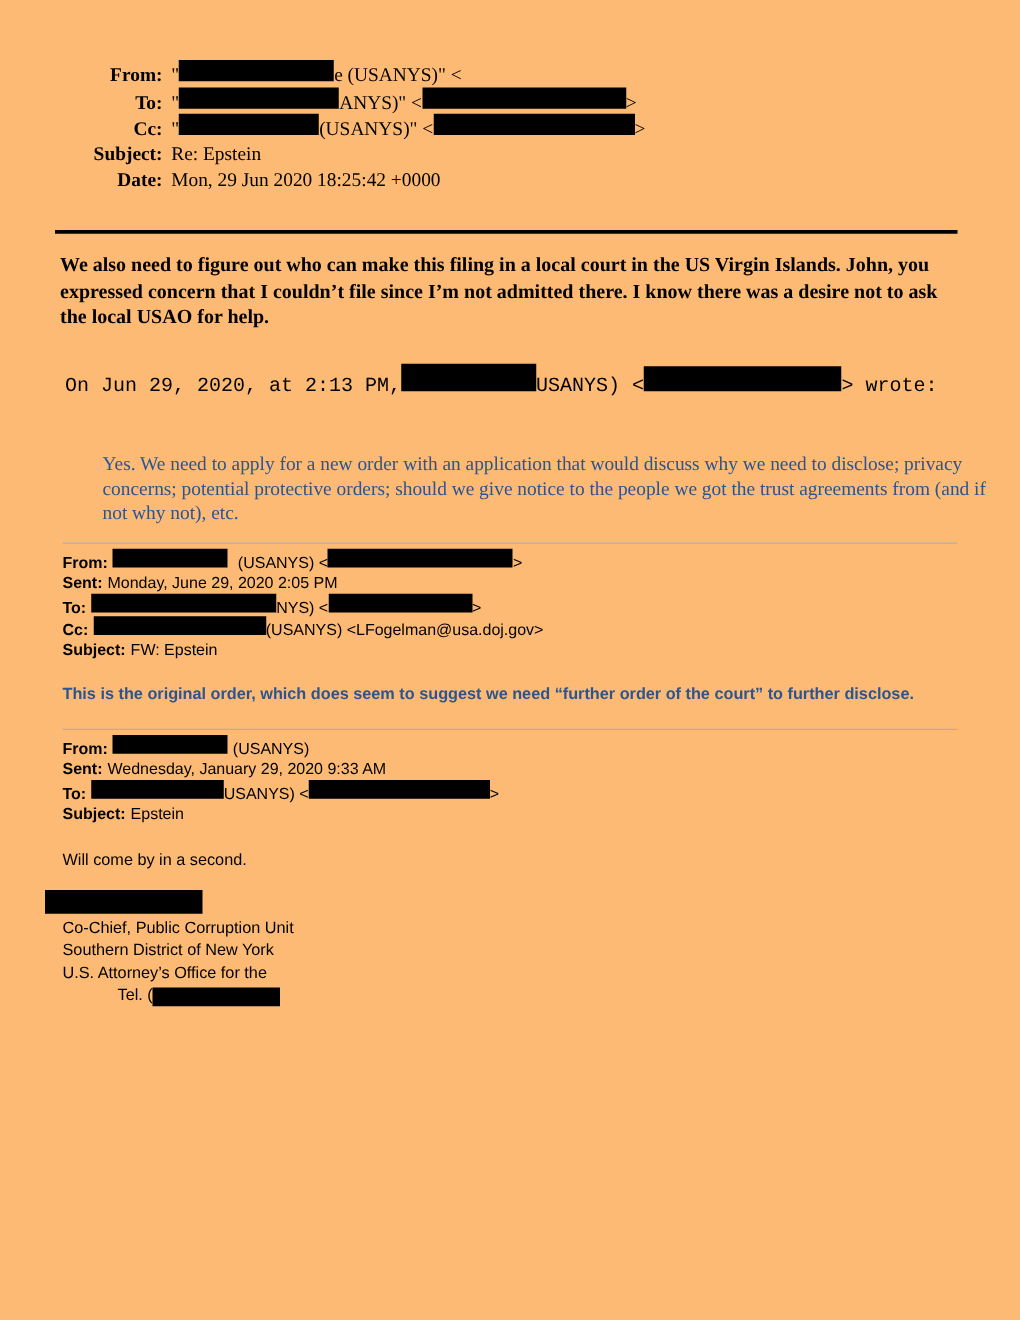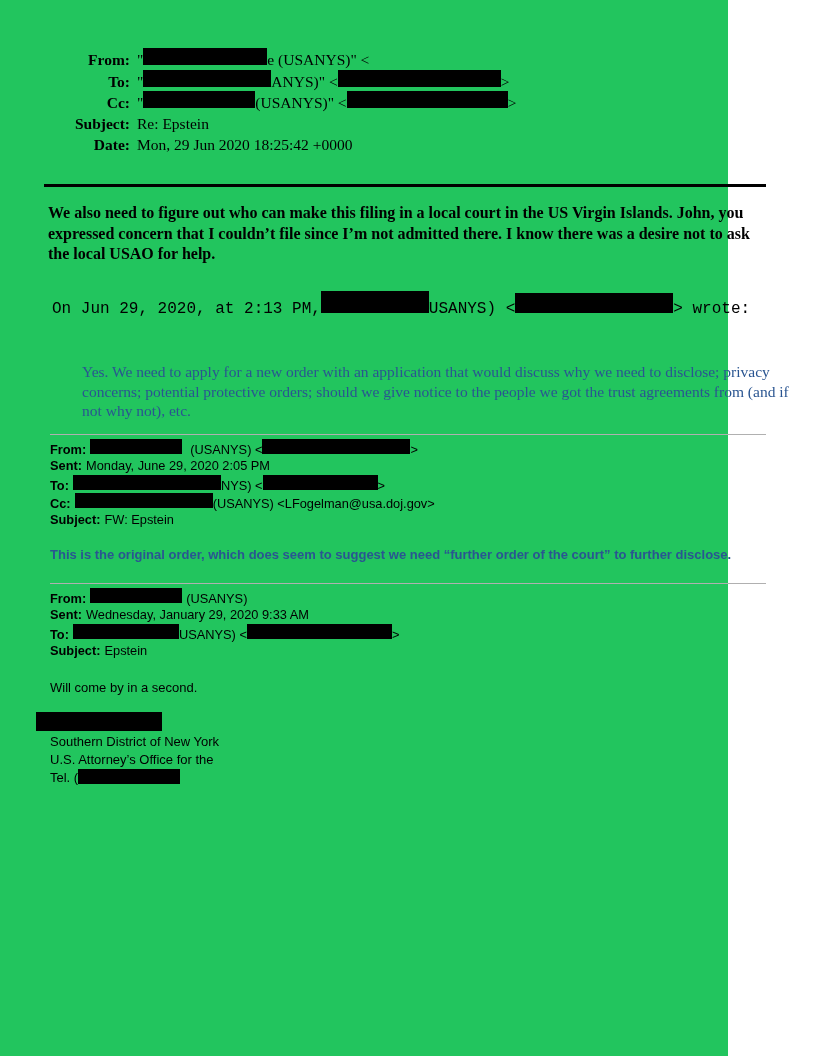--- a/index.html
+++ b/index.html
@@ -11,23 +11,23 @@
     width: 816px;
     height: 1056px;
     position: relative;
     font-family: "Liberation Serif", serif;
     color: #000000;
     overflow: hidden;
   }
   .page {
     position: absolute;
     left: 0; top: 0;
-    width: 728px;
+    width: 816px;
     height: 1056px;
-    background: #22c55e;
+    background: #fdba74;
   }
 
   
   .header {
     position: absolute;
     left: 48px;
     top: 48px;
     width: 720px;
     font-family: "Liberation Serif", serif;
     font-size: 15.5px;
@@ -177,22 +177,23 @@
   .sig-name-bar {
     display: block;
     background: #000000;
     width: 126px;
     height: 19px;
     margin-left: -14px;
     margin-bottom: 2px;
   }
   .sig-tel {
     display: flex;
-    align-items: flex-start;
-    white-space: nowrap;
+    align-items: flex-end;
+    white-space: nowrap;
+    margin-left: 44px;
   }
 </style>
 </head>
 <body>
 
 <div class="page">
 
   <div class="header">
 
     <div class="hdr-row">
@@ -327,20 +328,21 @@
       <span class="fwd-label">Subject:</span>
       <span class="fwd-val">Epstein</span>
     </div>
 
   </div>
 
   <div class="sans-line" style="top:679px;">Will come by in a second.</div>
 
   <div class="signature">
     <span class="sig-name-bar"></span>
+    <div>Co-Chief, Public Corruption Unit</div>
     <div>Southern District of New York</div>
     <div>U.S. Attorney’s Office for the</div>
     <div class="sig-tel">
       <span>Tel. (</span>
       <span class="redact" style="width:102px;height:15px;"></span>
     </div>
   </div>
 
 </div>
 

